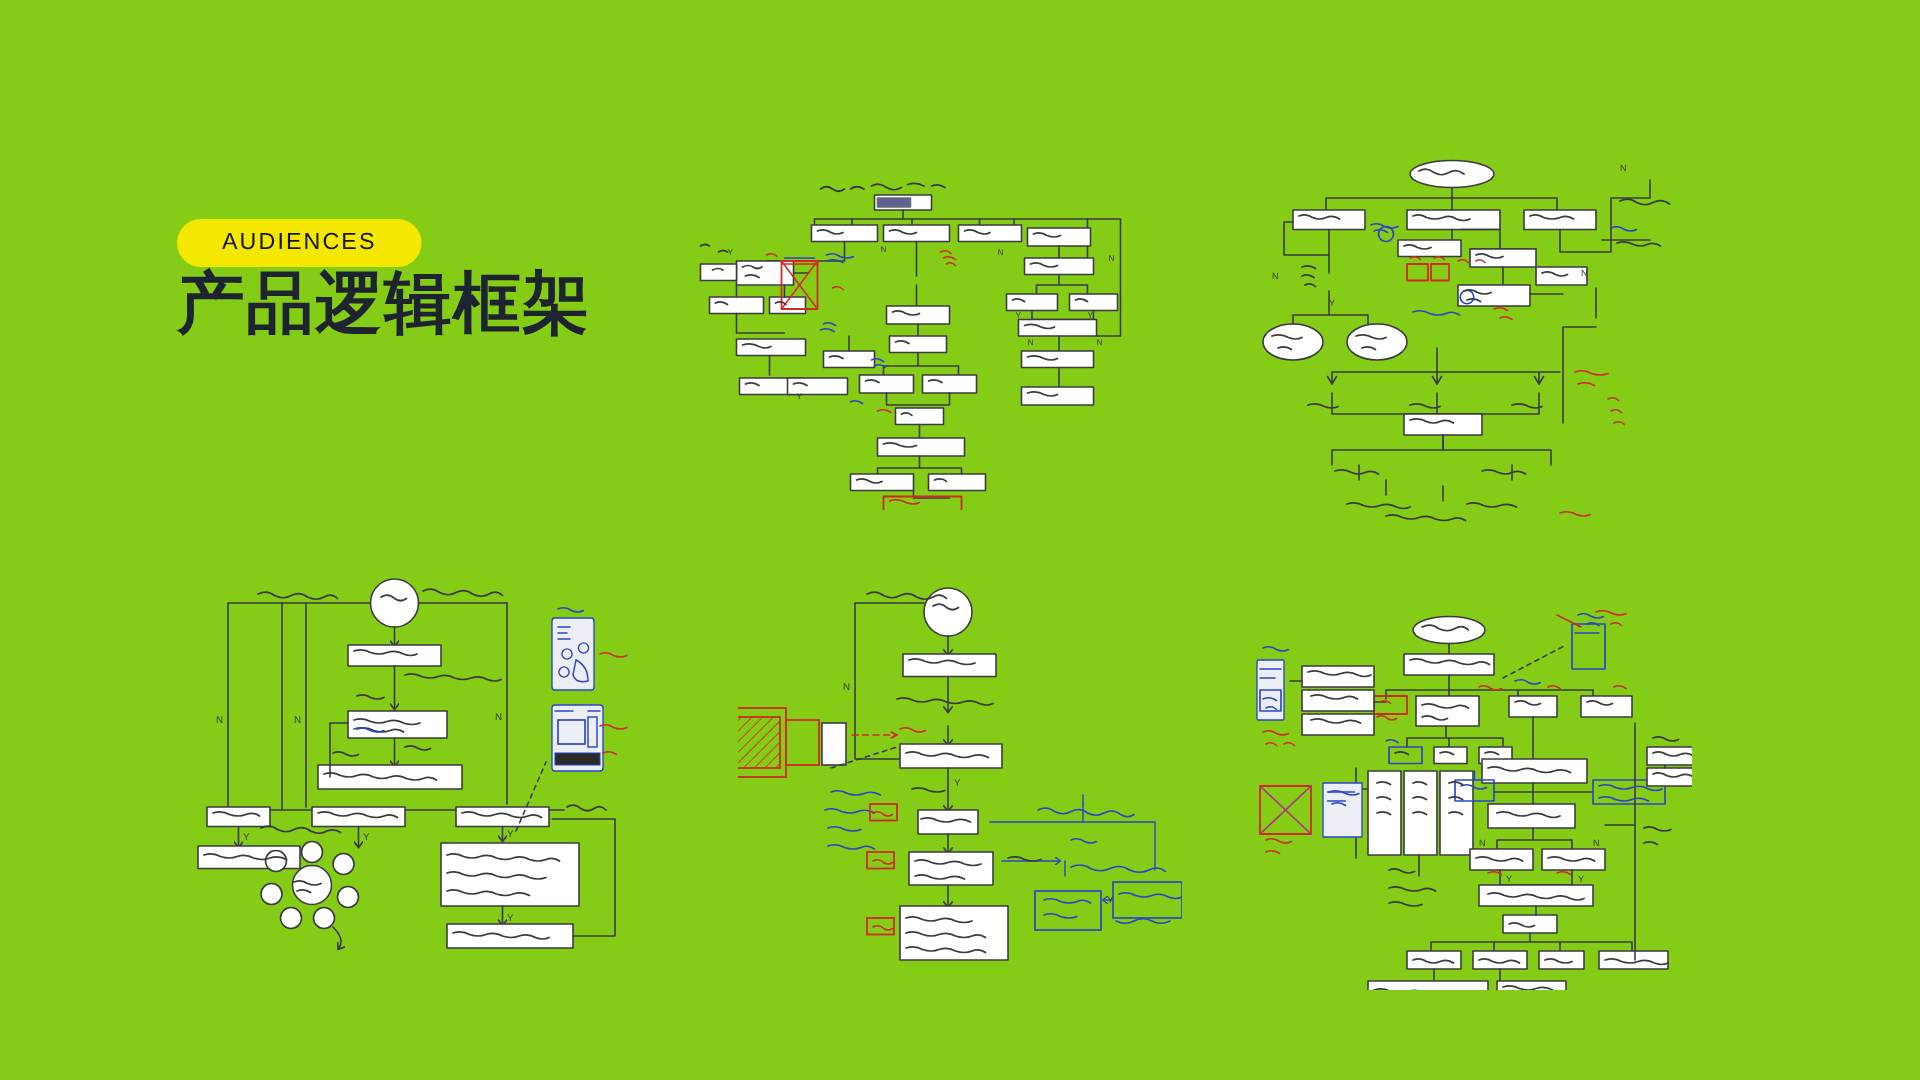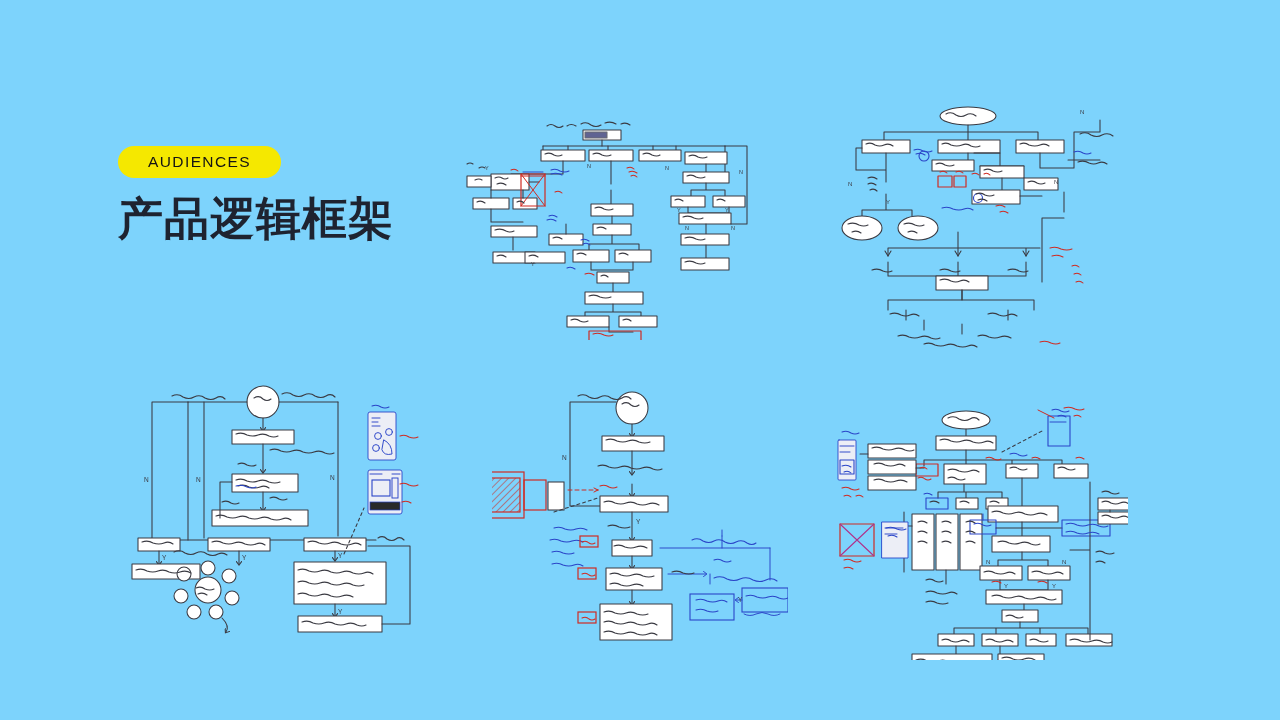--- a/index.html
+++ b/index.html
@@ -2,32 +2,32 @@
 <html><head>
 <meta charset="utf-8">
 <title>产品逻辑框架</title>
 <style>
   html,body{margin:0;padding:0;}
   body{
     width:1280px;height:720px;background:#ffffff;
     font-family:"Liberation Sans","DejaVu Sans",sans-serif;
     overflow:hidden;position:relative;
   }
-  .slide{position:absolute;inset:0;background:#7dd3fc;}
+  .slide{position:absolute;inset:0;background:#84cc16;}
 
   
   .title-block{position:absolute;left:118px;top:146px;width:330px;}
   .badge{
     display:inline-block;background:#f5e800;color:#141414;
     border-radius:999px;padding:7px 30px 8px 30px;
     font-size:15.5px;letter-spacing:1.4px;font-weight:400;
     line-height:1.1;
   }
   .maintitle{
-    margin-top:17px;color:#1e2330;font-size:45px;font-weight:700;
+    margin-top:0;color:#1e2330;font-size:45px;font-weight:700;
     letter-spacing:1px;line-height:1.08;white-space:nowrap;
     font-family:"DejaVu Sans","Liberation Sans",sans-serif;
   }
 
   
   .panel{position:absolute;overflow:hidden;}
   .panel svg{display:block;width:100%;height:100%;}
 
   
   .ink      {stroke:#3a3a42;fill:none;stroke-width:1.05;stroke-linecap:round;stroke-linejoin:round;}

